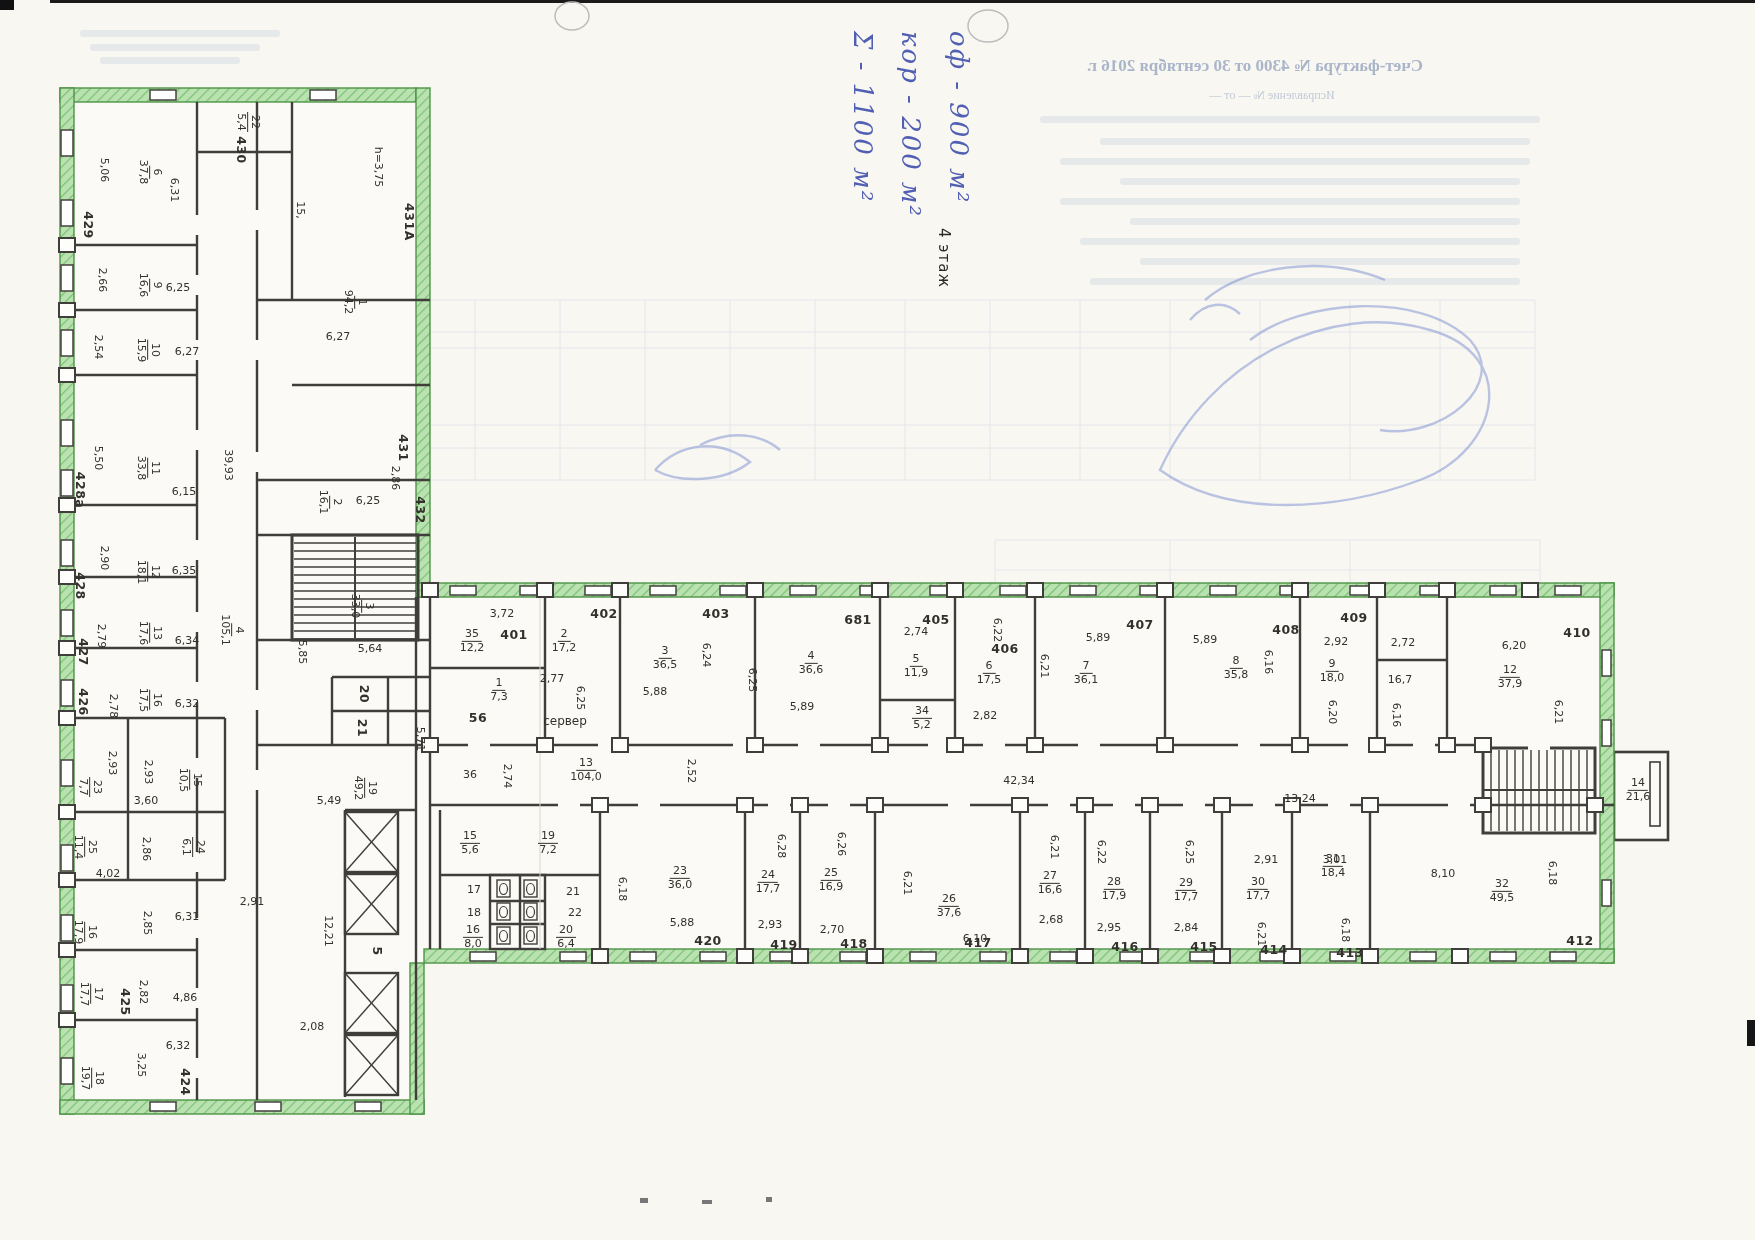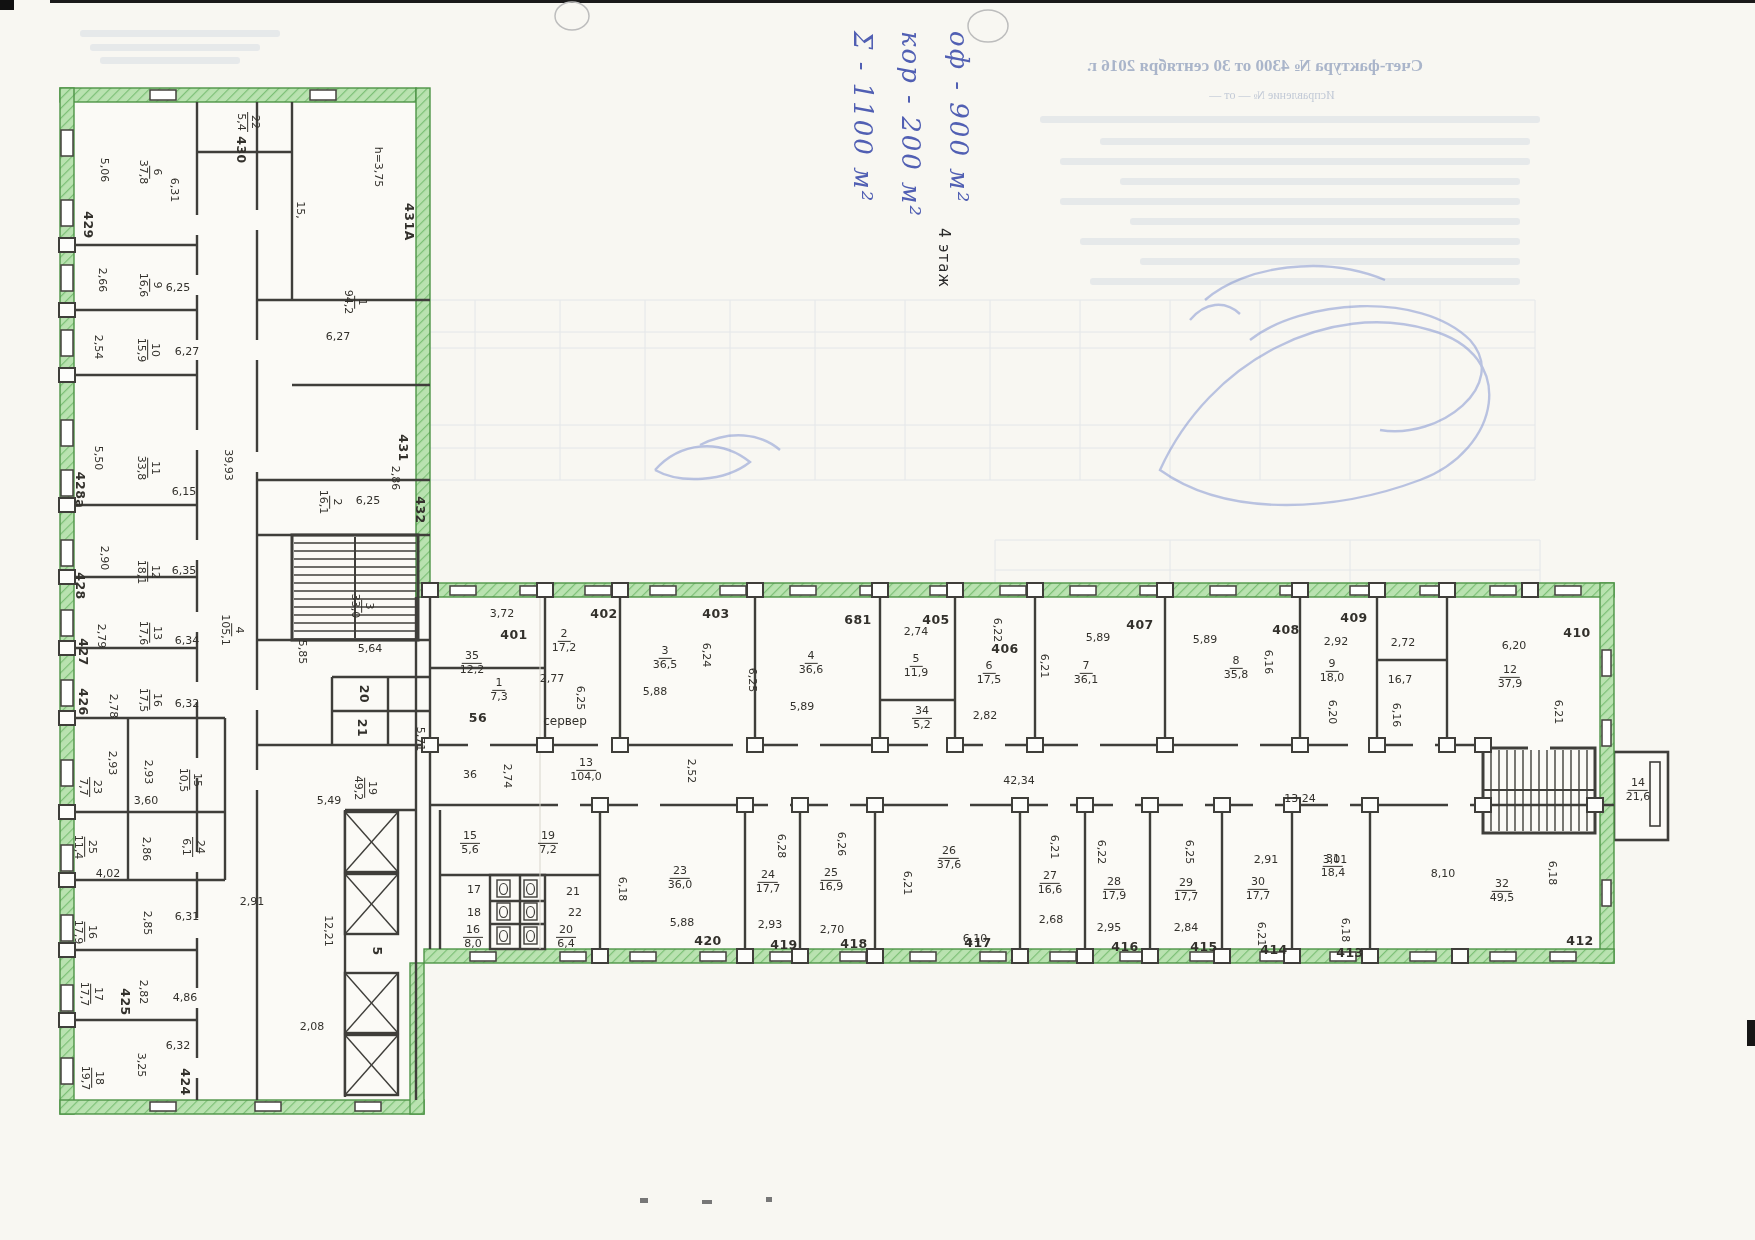--- a/index.html
+++ b/index.html
@@ -620,21 +620,21 @@
         <span>17,9</span>
       </div>
       <div class="frac r90" style="left: 91px; top: 994px;">
         <span class="fnum">17</span>
         <span>17,7</span>
       </div>
       <div class="frac r90" style="left: 92px; top: 1078px;">
         <span class="fnum">18</span>
         <span>19,7</span>
       </div>
-      <div class="frac" style="left: 472px; top: 663px;">
+      <div class="frac" style="left: 472px; top: 641px;">
         <span class="fnum">35</span>
         <span>12,2</span>
       </div>
       <div class="frac" style="left: 499px; top: 690px;">
         <span class="fnum">1</span>
         <span>7,3</span>
       </div>
       <div class="frac" style="left: 564px; top: 641px;">
         <span class="fnum">2</span>
         <span>17,2</span>
@@ -700,21 +700,21 @@
         <span>36,0</span>
       </div>
       <div class="frac" style="left: 768px; top: 882px;">
         <span class="fnum">24</span>
         <span>17,7</span>
       </div>
       <div class="frac" style="left: 831px; top: 880px;">
         <span class="fnum">25</span>
         <span>16,9</span>
       </div>
-      <div class="frac" style="left: 949px; top: 858px;">
+      <div class="frac" style="left: 949px; top: 906px;">
         <span class="fnum">26</span>
         <span>37,6</span>
       </div>
       <div class="frac" style="left: 1050px; top: 883px;">
         <span class="fnum">27</span>
         <span>16,6</span>
       </div>
       <div class="frac" style="left: 1114px; top: 889px;">
         <span class="fnum">28</span>
         <span>17,9</span>

